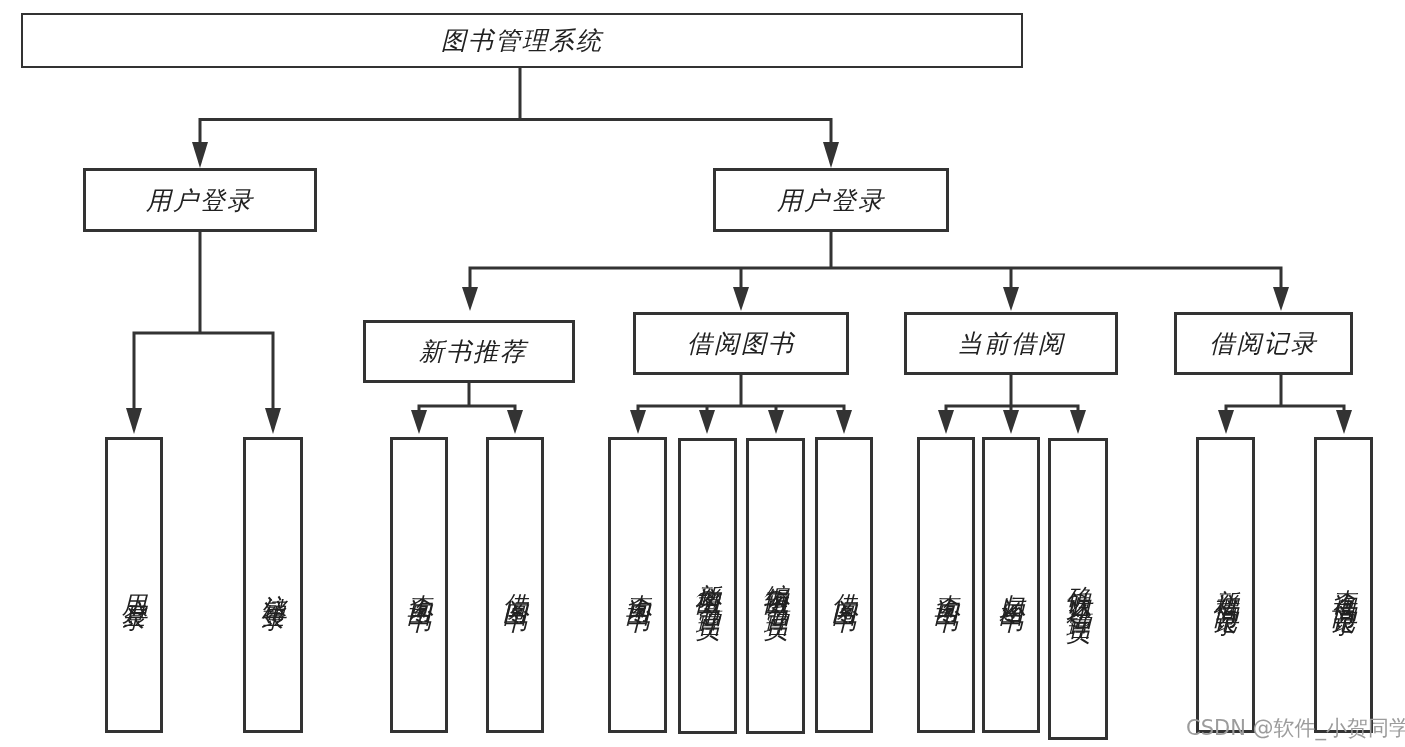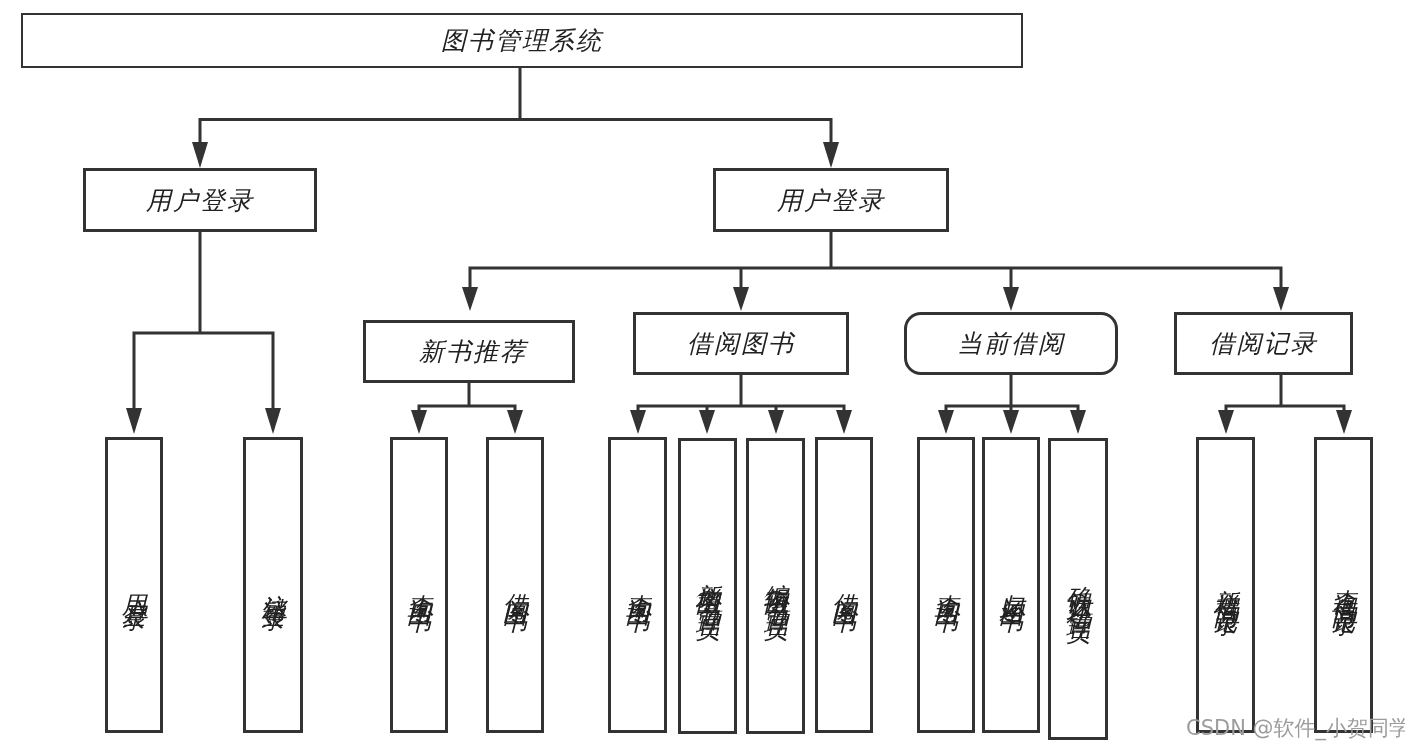--- a/index.html
+++ b/index.html
@@ -131,21 +131,21 @@
   <div class="box hbox" style="left:713px; top:168px; width:236px; height:64px;">
     <span>用户登录</span>
   </div>
 
   <div class="box hbox" style="left:363px; top:320px; width:212px; height:63px;padding-left:8px;">
     <span>新书推荐</span>
   </div>
   <div class="box hbox" style="left:633px; top:312px; width:216px; height:63px;">
     <span>借阅图书</span>
   </div>
-  <div class="box hbox" style="left:904px; top:312px; width:214px; height:63px;border-radius:17px;">
+  <div class="box hbox" style="left:904px; top:312px; width:214px; height:63px;">
     <span>当前借阅</span>
   </div>
   <div class="box hbox" style="left:1174px; top:312px; width:179px; height:63px;">
     <span>借阅记录</span>
   </div>
 
   <div class="box vbox" style="left:105px; top:437px; width:58px; height:296px;">
     <span>用户登录</span>
   </div>
   <div class="box vbox" style="left:243px; top:437px; width:60px; height:296px;">

